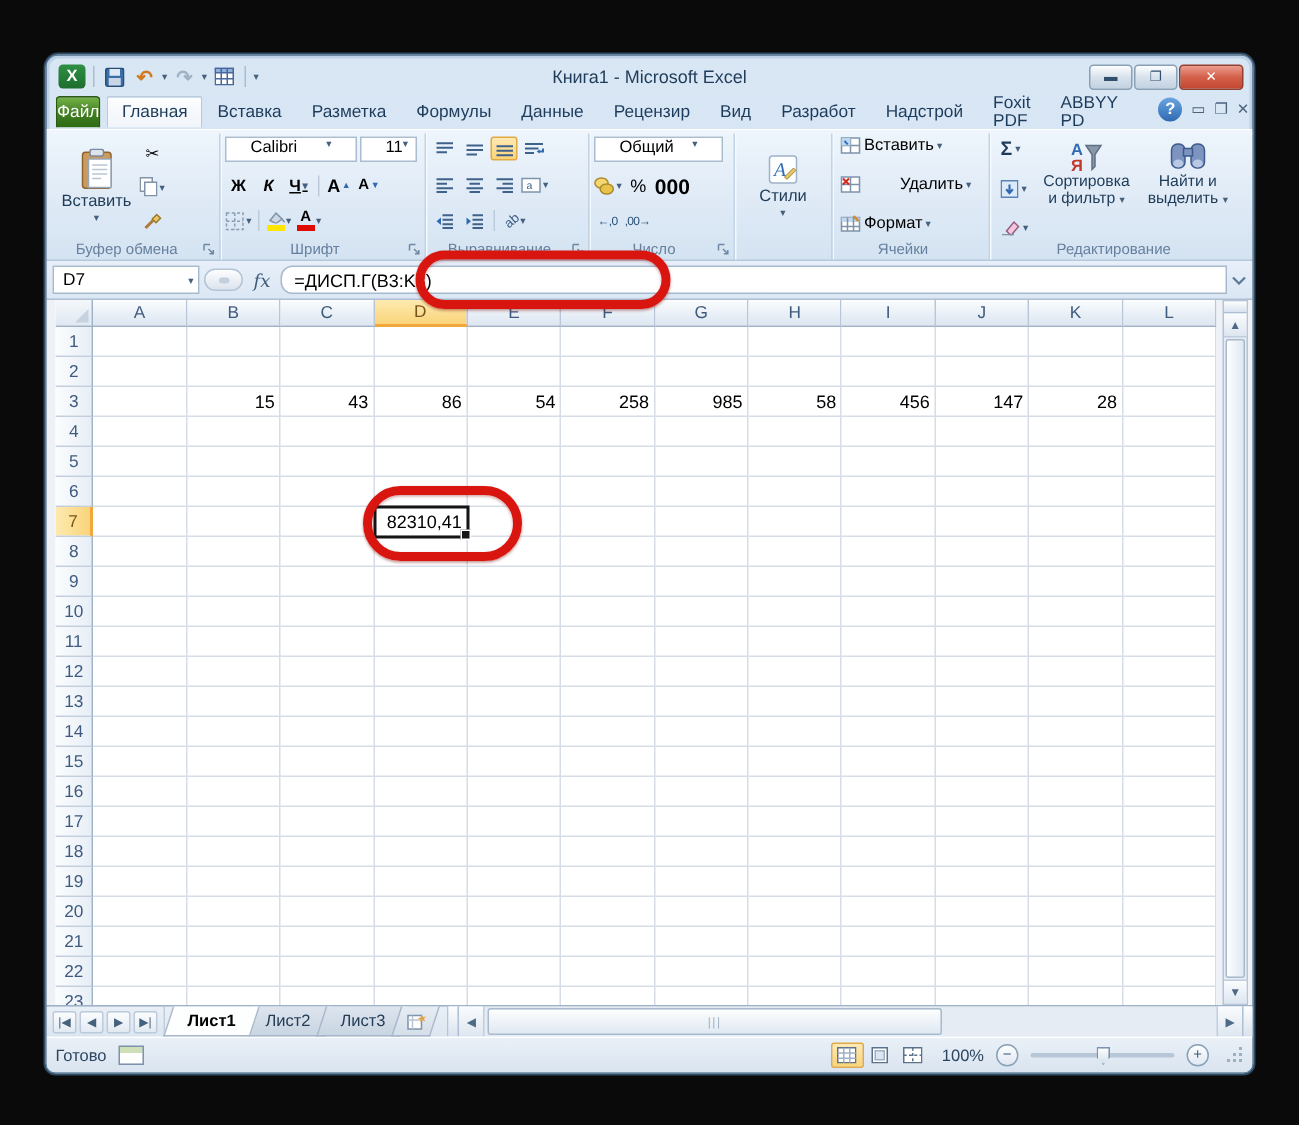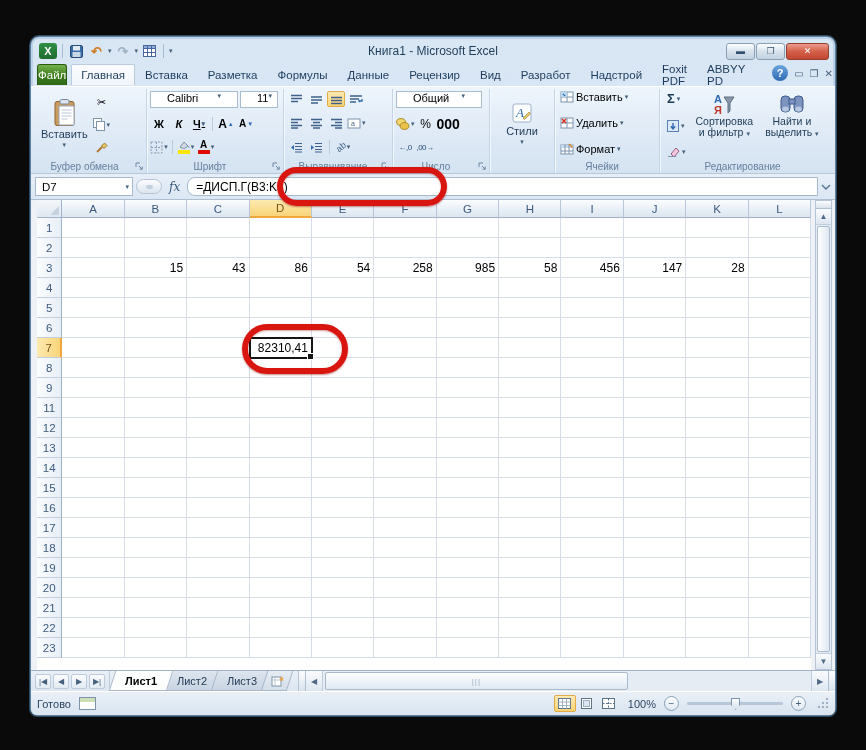--- a/index.html
+++ b/index.html
@@ -445,21 +445,21 @@
             </svg>
           <span style="font-size:11px;">Вставить</span>
           <span class="tinyarrow">▾</span>
         </div>
         <div class="rowi">
           <svg width="14" height="12" viewBox="0 0 14 12">
               <rect x="1" y="1" width="12" height="10" fill="#fff" stroke="#7d93ab"></rect>
               <path d="M7 1v10M1 6h12" stroke="#7d93ab"></path>
               <path d="M2 2l4 4M6 2L2 6" stroke="#cf2a1b" stroke-width="1.4"></path>
             </svg>
-          <span style="font-size:11px;">Удалить</span>
+          <span style="font-size:11px;margin-left:24px;">Удалить</span>
           <span class="tinyarrow">▾</span>
         </div>
         <div class="rowi">
           <svg width="14" height="12" viewBox="0 0 14 12">
               <rect x="1" y="2" width="12" height="9" fill="#fff" stroke="#7d93ab"></rect>
               <rect x="1" y="2" width="12" height="3" fill="#c3d7ee"></rect>
               <path d="M5 2v9M9 2v9M1 8h12" stroke="#7d93ab"></path>
               <path d="M9 1l3.4 3.4" stroke="#d08a2e" stroke-width="1.6"></path>
             </svg>
           <span style="font-size:11px;">Формат</span>
@@ -674,20 +674,35 @@
             <div class="cell"></div>
             <div class="cell"></div>
             <div class="cell"></div>
             <div class="cell"></div>
             <div class="cell"></div>
             <div class="cell"></div>
             <div class="cell"></div>
             <div class="cell"></div>
           </div>
           <div class="row">
+            <div class="rh">10</div>
+            <div class="cell"></div>
+            <div class="cell"></div>
+            <div class="cell"></div>
+            <div class="cell"></div>
+            <div class="cell"></div>
+            <div class="cell"></div>
+            <div class="cell"></div>
+            <div class="cell"></div>
+            <div class="cell"></div>
+            <div class="cell"></div>
+            <div class="cell"></div>
+            <div class="cell"></div>
+          </div>
+          <div class="row">
             <div class="rh">11</div>
             <div class="cell"></div>
             <div class="cell"></div>
             <div class="cell"></div>
             <div class="cell"></div>
             <div class="cell"></div>
             <div class="cell"></div>
             <div class="cell"></div>
             <div class="cell"></div>
             <div class="cell"></div>

